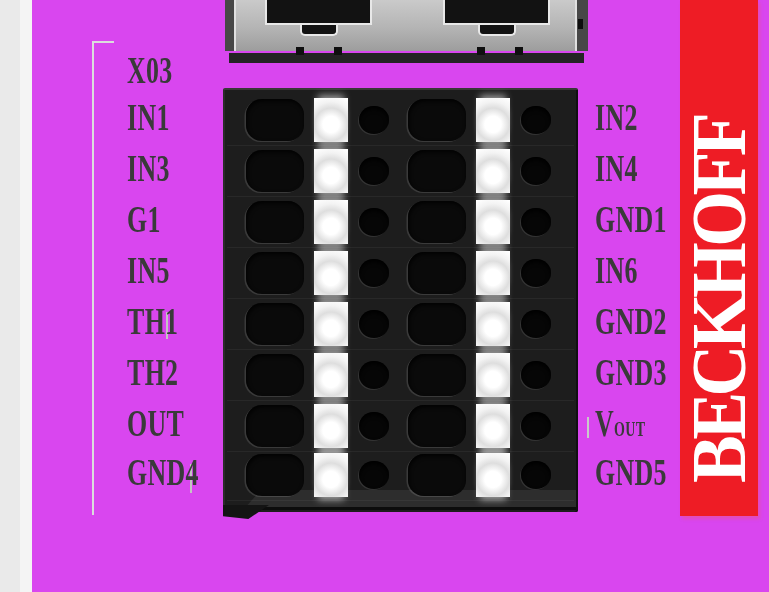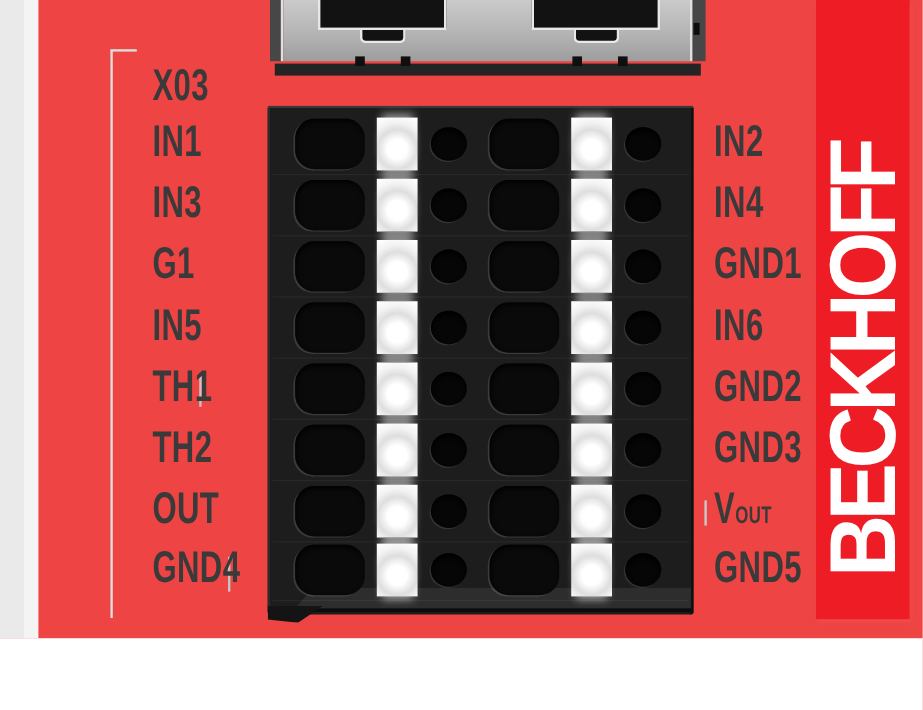--- a/index.html
+++ b/index.html
@@ -1,17 +1,17 @@
 <!DOCTYPE html>
 <html><head>
 <meta charset="utf-8">
 <style>
   html,body{margin:0;padding:0;background:#fff;}
-  .stage{position:relative;width:769px;height:532px;background:#ef4444;overflow:hidden;
-         font-family:Liberation Sans, sans-serif;}
+  .stage{position:relative;width:769px;height:592px;background:#d946ef;overflow:hidden;
+         font-family:Liberation Serif, serif;}
   .abs{position:absolute;}
 
   
   .bg-strip-1{left:0;top:0;width:20px;height:592px;background:#eaeaea;}
   .bg-strip-2{left:20px;top:0;width:12px;height:592px;background:#f4f4f4;}
   .contour-v{left:92px;top:42px;width:2px;height:473px;background:#dcdcdc;}
   .contour-h{left:92px;top:41px;width:22px;height:2px;background:#dcdcdc;}
   .tick{background:#c4c4c4;}
   .tick-th1{left:166px;top:312px;width:2px;height:27px;}
   .tick-gnd4{left:190px;top:464px;width:2px;height:29px;}

